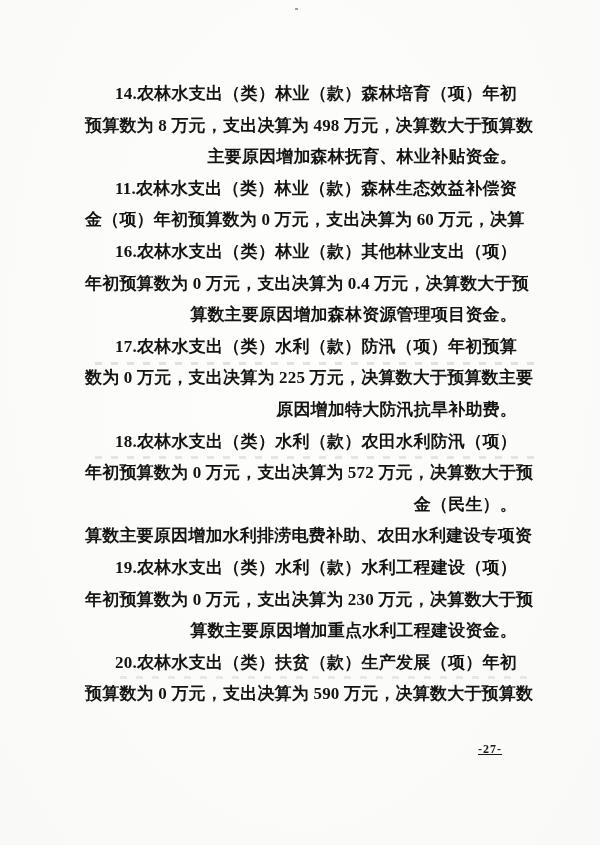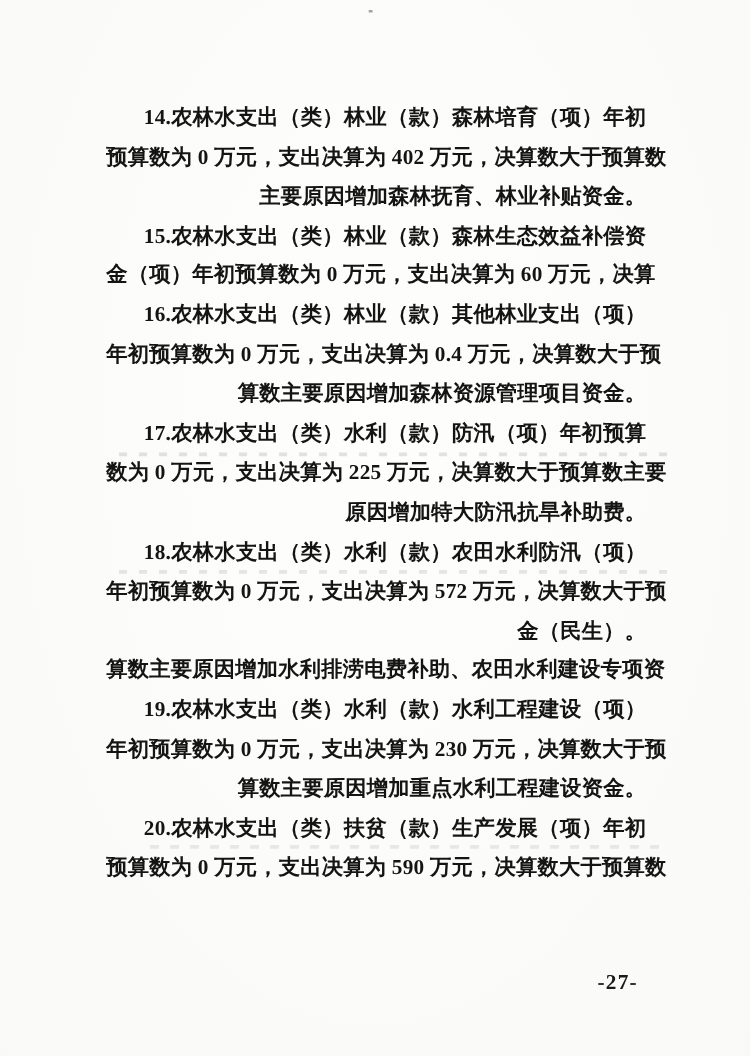--- a/index.html
+++ b/index.html
@@ -45,25 +45,26 @@
     text-indent: 30px;
   }
   .line.just {
     text-align: justify;
     text-align-last: justify;
     text-justify: inter-character;
   }
   .page-number {
     position: absolute;
     left: 478px;
-    top: 776px;
-    font-size: 17px;
+    top: 742px;
+    font-size: 12px;
     font-weight: 700;
     color: #1a1a19;
     letter-spacing: 1px;
+    text-decoration: underline;
   }
   
   .scan-artifact {
     position: absolute;
     height: 3px;
     background: repeating-linear-gradient(90deg,
       rgba(110,110,104,0.28) 0px, rgba(110,110,104,0.28) 7px,
       rgba(110,110,104,0.0) 7px, rgba(110,110,104,0.0) 16px);
     pointer-events: none;
   }
@@ -84,25 +85,25 @@
 
 <div class="scan-page">
   <span class="speck"></span>
   <div class="scan-artifact artifact-1"></div>
   <div class="scan-artifact artifact-2"></div>
   <div class="scan-artifact artifact-3"></div>
 
   <div class="doc-content">
       <div class="paragraph">
         <div class="line indent just">14.农林水支出（类）林业（款）森林培育（项）年初</div>
-        <div class="line just">预算数为 0 万元，支出决算为 402 万元，决算数大于预算数</div>
+        <div class="line just">预算数为 8 万元，支出决算为 498 万元，决算数大于预算数</div>
         <div class="line">主要原因增加森林抚育、林业补贴资金。</div>
       </div>
       <div class="paragraph">
-        <div class="line indent just">15.农林水支出（类）林业（款）森林生态效益补偿资</div>
+        <div class="line indent just">11.农林水支出（类）林业（款）森林生态效益补偿资</div>
         <div class="line just">金（项）年初预算数为 0 万元，支出决算为 60 万元，决算</div>
       </div>
       <div class="paragraph">
         <div class="line indent just">16.农林水支出（类）林业（款）其他林业支出（项）</div>
         <div class="line just">年初预算数为 0 万元，支出决算为 0.4 万元，决算数大于预</div>
         <div class="line">算数主要原因增加森林资源管理项目资金。</div>
       </div>
       <div class="paragraph">
         <div class="line indent just">17.农林水支出（类）水利（款）防汛（项）年初预算</div>
         <div class="line just">数为 0 万元，支出决算为 225 万元，决算数大于预算数主要</div>

